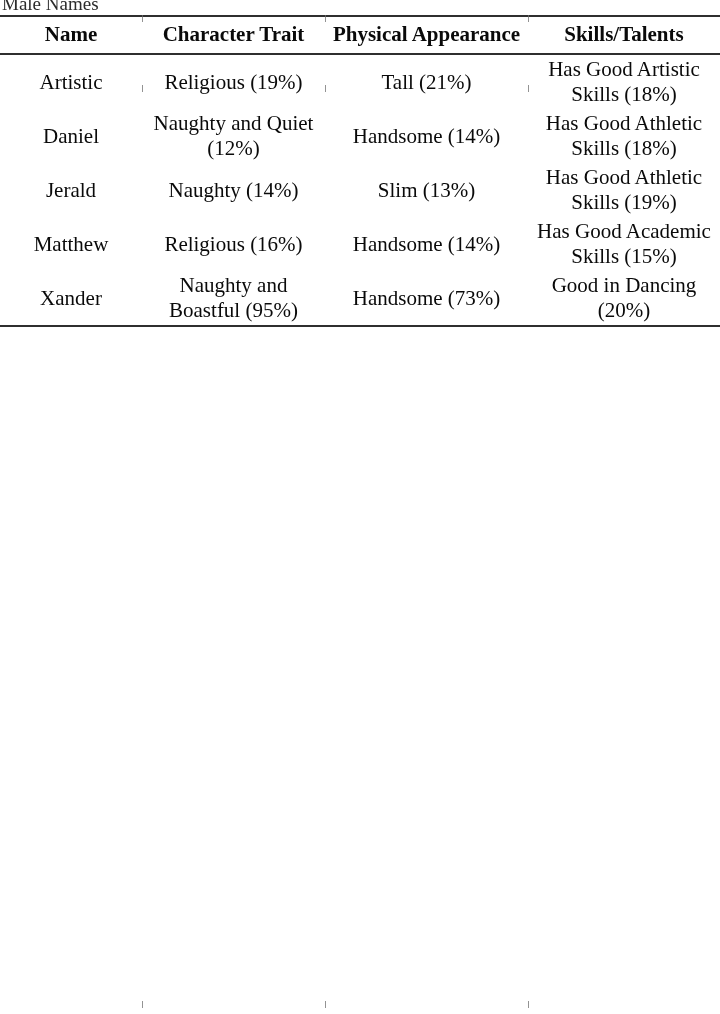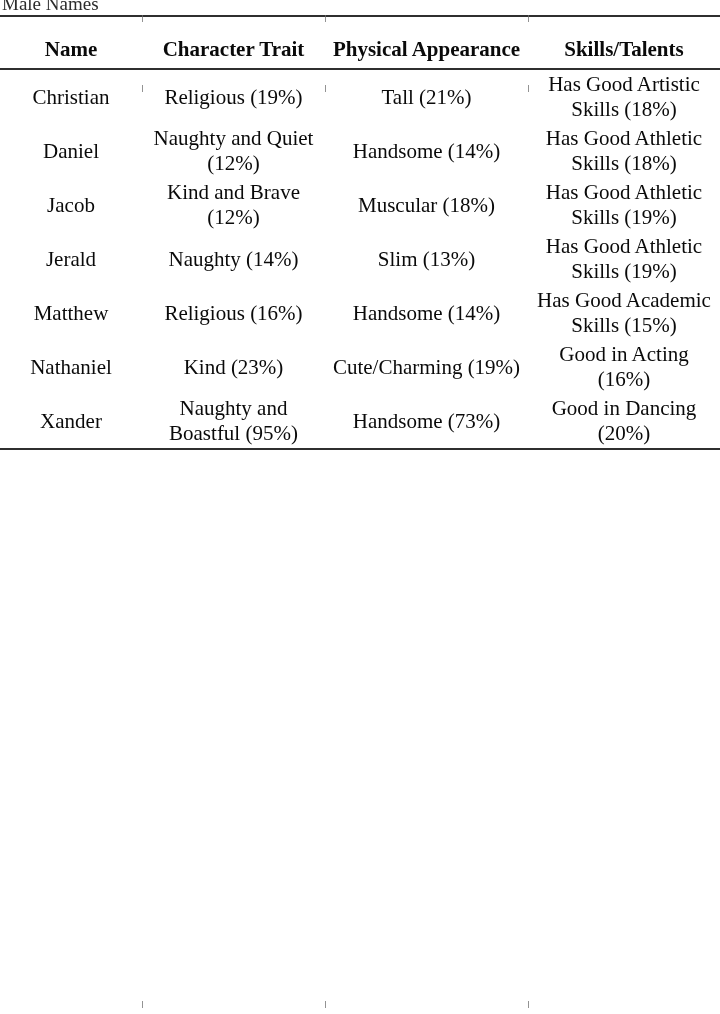--- a/index.html
+++ b/index.html
@@ -56,21 +56,21 @@
   table.doc-table col.c-trait { width: 183px; }
   table.doc-table col.c-phys  { width: 203px; }
   table.doc-table col.c-skill { width: 192px; }
 
   thead th {
     font-weight: bold;
     font-size: 21px;
     line-height: 25px;
     text-align: center;
     vertical-align: middle;
-    padding: 20px 4px 6px 4px;
+    padding: 5px 4px 6px 4px;
     border-top: 2.4px solid #2f2f2f;
     border-bottom: 2.4px solid #2f2f2f;
   }
 
   tbody td {
     font-size: 21px;
     line-height: 25px;
     text-align: center;
     vertical-align: middle;
     padding: 2px 4px;
@@ -117,54 +117,42 @@
     <thead>
       <tr>
         <th>Name</th>
         <th>Character Trait</th>
         <th>Physical Appearance</th>
         <th>Skills/Talents</th>
       </tr>
     </thead>
     <tbody>
       <tr>
-        <td>Christian</td>
+        <td>Artistic</td>
         <td>Religious (19%)</td>
         <td>Tall (21%)</td>
         <td>Has Good Artistic Skills (18%)</td>
       </tr>
       <tr>
         <td>Daniel</td>
         <td>Naughty and Quiet (12%)</td>
         <td>Handsome (14%)</td>
         <td>Has Good Athletic Skills (18%)</td>
-      </tr>
-      <tr>
-        <td>Jacob</td>
-        <td>Kind and Brave (12%)</td>
-        <td>Muscular (18%)</td>
-        <td>Has Good Athletic Skills (19%)</td>
       </tr>
       <tr>
         <td>Jerald</td>
         <td>Naughty (14%)</td>
         <td>Slim (13%)</td>
         <td>Has Good Athletic Skills (19%)</td>
       </tr>
       <tr>
         <td>Matthew</td>
         <td>Religious (16%)</td>
         <td>Handsome (14%)</td>
         <td>Has Good Academic Skills (15%)</td>
-      </tr>
-      <tr>
-        <td>Nathaniel</td>
-        <td>Kind (23%)</td>
-        <td>Cute/Charming (19%)</td>
-        <td>Good in Acting (16%)</td>
       </tr>
       <tr>
         <td>Xander</td>
         <td>Naughty and Boastful (95%)</td>
         <td>Handsome (73%)</td>
         <td>Good in Dancing (20%)</td>
       </tr>
     </tbody>
   </table>
 

